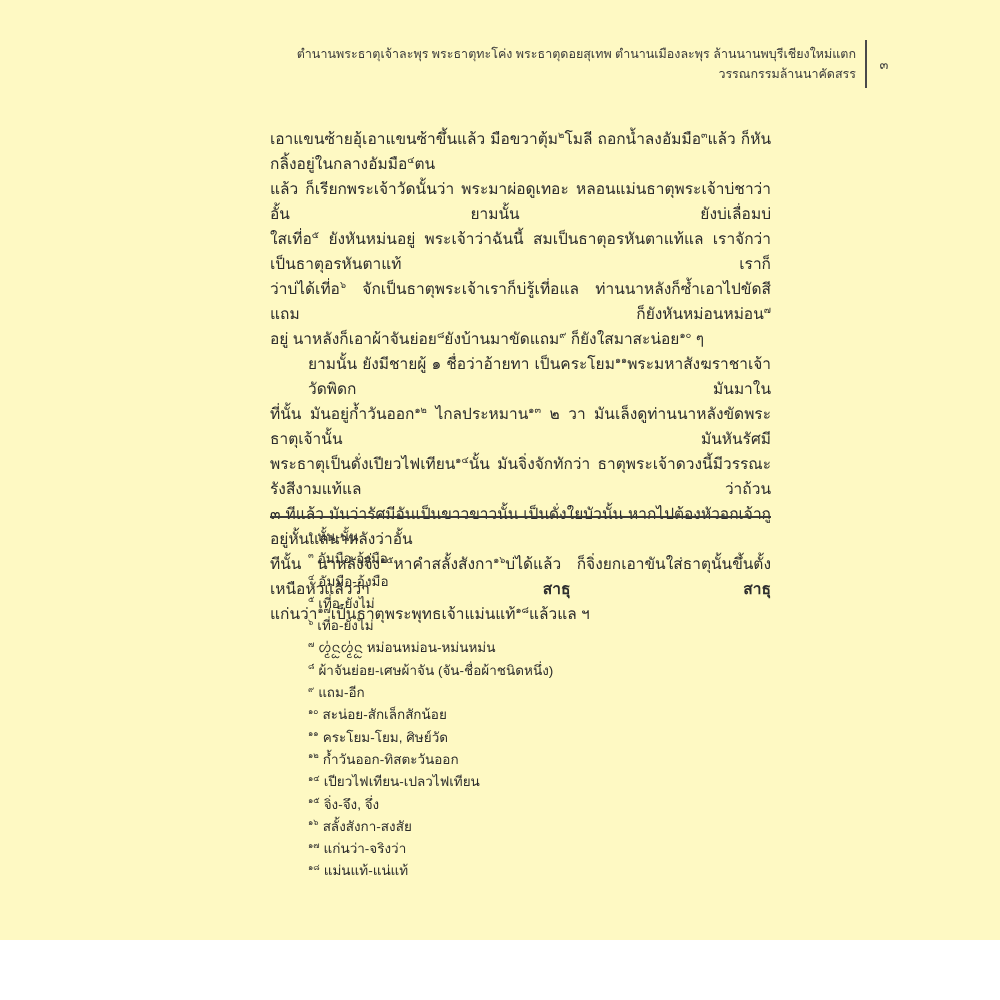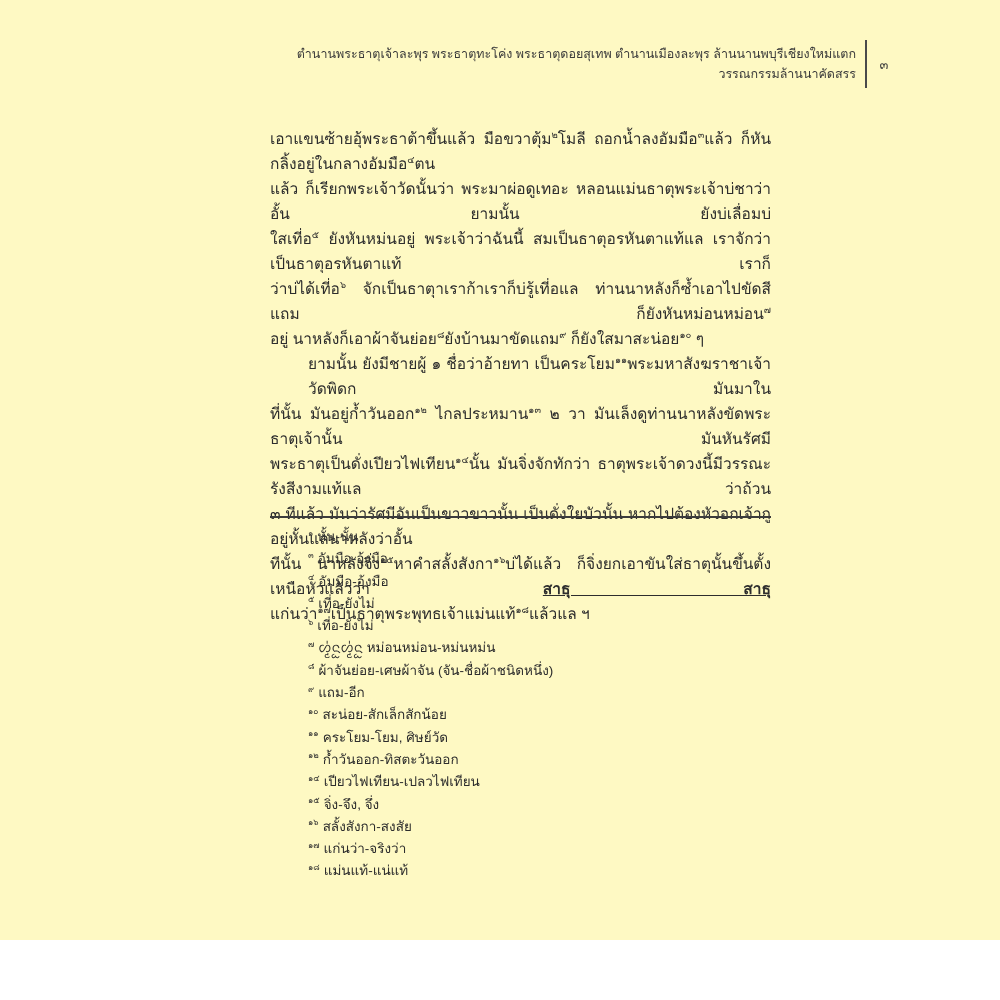--- a/index.html
+++ b/index.html
@@ -57,21 +57,21 @@
   .line.just {
     text-align: justify;
     text-align-last: justify;
   }
   .paragraph.indent .line.first { padding-left: 38px; }
   .sup {
     font-size: 62%;
     vertical-align: super;
     line-height: 0;
   }
-  .bold { font-weight: bold; text-decoration: underline; }
+  .bold { font-weight: bold; }
   
   .footnote-rule {
     position: absolute;
     left: 270px;
     top: 516px;
     width: 501px;
     height: 2px;
     background: #3c3c3c;
   }
   .footnotes {
@@ -95,24 +95,24 @@
     <div class="header-text">
       <div>ตำนานพระธาตุเจ้าละพุร พระธาตุทะโค่ง พระธาตุดอยสุเทพ ตำนานเมืองละพุร ล้านนานพบุรีเชียงใหม่แตก</div>
       <div>วรรณกรรมล้านนาคัดสรร</div>
     </div>
     <div class="header-divider"></div>
     <div class="page-number">๓</div>
   </div>
 
   <div class="body-text">
       <div class="paragraph">
-        <div class="line first just"><span>เอาแขนซ้ายอุ้พระธาต้าขึ้นแล้ว มือขวาตุ้ม</span><span class="sup">๒</span><span>โมลี ถอกน้ำลงอัมมือ</span><span class="sup">๓</span><span>แล้ว ก็หันกลิ้งอยู่ในกลางอัมมือ</span><span class="sup">๔</span><span>ตน</span></div>
+        <div class="line first just"><span>เอาแขนซ้ายอุ้เอาแขนซ้าขึ้นแล้ว มือขวาตุ้ม</span><span class="sup">๒</span><span>โมลี ถอกน้ำลงอัมมือ</span><span class="sup">๓</span><span>แล้ว ก็หันกลิ้งอยู่ในกลางอัมมือ</span><span class="sup">๔</span><span>ตน</span></div>
         <div class="line just"><span>แล้ว ก็เรียกพระเจ้าวัดนั้นว่า พระมาผ่อดูเทอะ หลอนแม่นธาตุพระเจ้าบ่ชาว่าอั้น ยามนั้น ยังบ่เลื่อมบ่</span></div>
         <div class="line just"><span>ใสเที่อ</span><span class="sup">๕</span><span> ยังหันหม่นอยู่ พระเจ้าว่าฉันนี้ สมเป็นธาตุอรหันตาแท้แล เราจักว่าเป็นธาตุอรหันตาแท้ เราก็</span></div>
-        <div class="line just"><span>ว่าบ่ได้เที่อ</span><span class="sup">๖</span><span> จักเป็นธาตุาเราก้าเราก็บ่รู้เที่อแล ท่านนาหลังก็ซ้ำเอาไปขัดสีแถม ก็ยังหันหม่อนหม่อน</span><span class="sup">๗</span></div>
+        <div class="line just"><span>ว่าบ่ได้เที่อ</span><span class="sup">๖</span><span> จักเป็นธาตุพระเจ้าเราก็บ่รู้เที่อแล ท่านนาหลังก็ซ้ำเอาไปขัดสีแถม ก็ยังหันหม่อนหม่อน</span><span class="sup">๗</span></div>
         <div class="line"><span>อยู่ นาหลังก็เอาผ้าจันย่อย</span><span class="sup">๘</span><span>ยังบ้านมาขัดแถม</span><span class="sup">๙</span><span> ก็ยังใสมาสะน่อย</span><span class="sup">๑๐</span><span> ๆ</span></div>
       </div>
       <div class="paragraph indent">
         <div class="line first just"><span>ยามนั้น ยังมีชายผู้ ๑ ชื่อว่าอ้ายทา เป็นคระโยม</span><span class="sup">๑๑</span><span>พระมหาสังฆราชาเจ้าวัดพิดก มันมาใน</span></div>
         <div class="line just"><span>ที่นั้น มันอยู่ก้ำวันออก</span><span class="sup">๑๒</span><span> ไกลประหมาน</span><span class="sup">๑๓</span><span> ๒ วา มันเล็งดูท่านนาหลังขัดพระธาตุเจ้านั้น มันหันรัศมี</span></div>
         <div class="line just"><span>พระธาตุเป็นดั่งเปียวไฟเทียน</span><span class="sup">๑๔</span><span>นั้น มันจิ่งจักทักว่า ธาตุพระเจ้าดวงนี้มีวรรณะรังสีงามแท้แล ว่าถ้วน</span></div>
         <div class="line just"><span>๓ ทีแล้ว มันว่ารัศมีอันเป็นขาวขาวนั้น เป็นดั่งใยบัวนั้น หากไปต้องหัวอกเจ้ากูอยู่หั้นแลนาหลังว่าอั้น</span></div>
         <div class="line just"><span>ทีนั้น นาหลังจิ่ง</span><span class="sup">๑๕</span><span>หาคำสลั้งสังกา</span><span class="sup">๑๖</span><span>บ่ได้แล้ว ก็จิ่งยกเอาขันใส่ธาตุนั้นขึ้นตั้งเหนือหัวแล้วว่า </span><span class="bold">สาธุ สาธุ</span></div>
         <div class="line"><span>แก่นว่า</span><span class="sup">๑๗</span><span>เป็นธาตุพระพุทธเจ้าแม่นแท้</span><span class="sup">๑๘</span><span>แล้วแล ฯ</span></div>
       </div>

